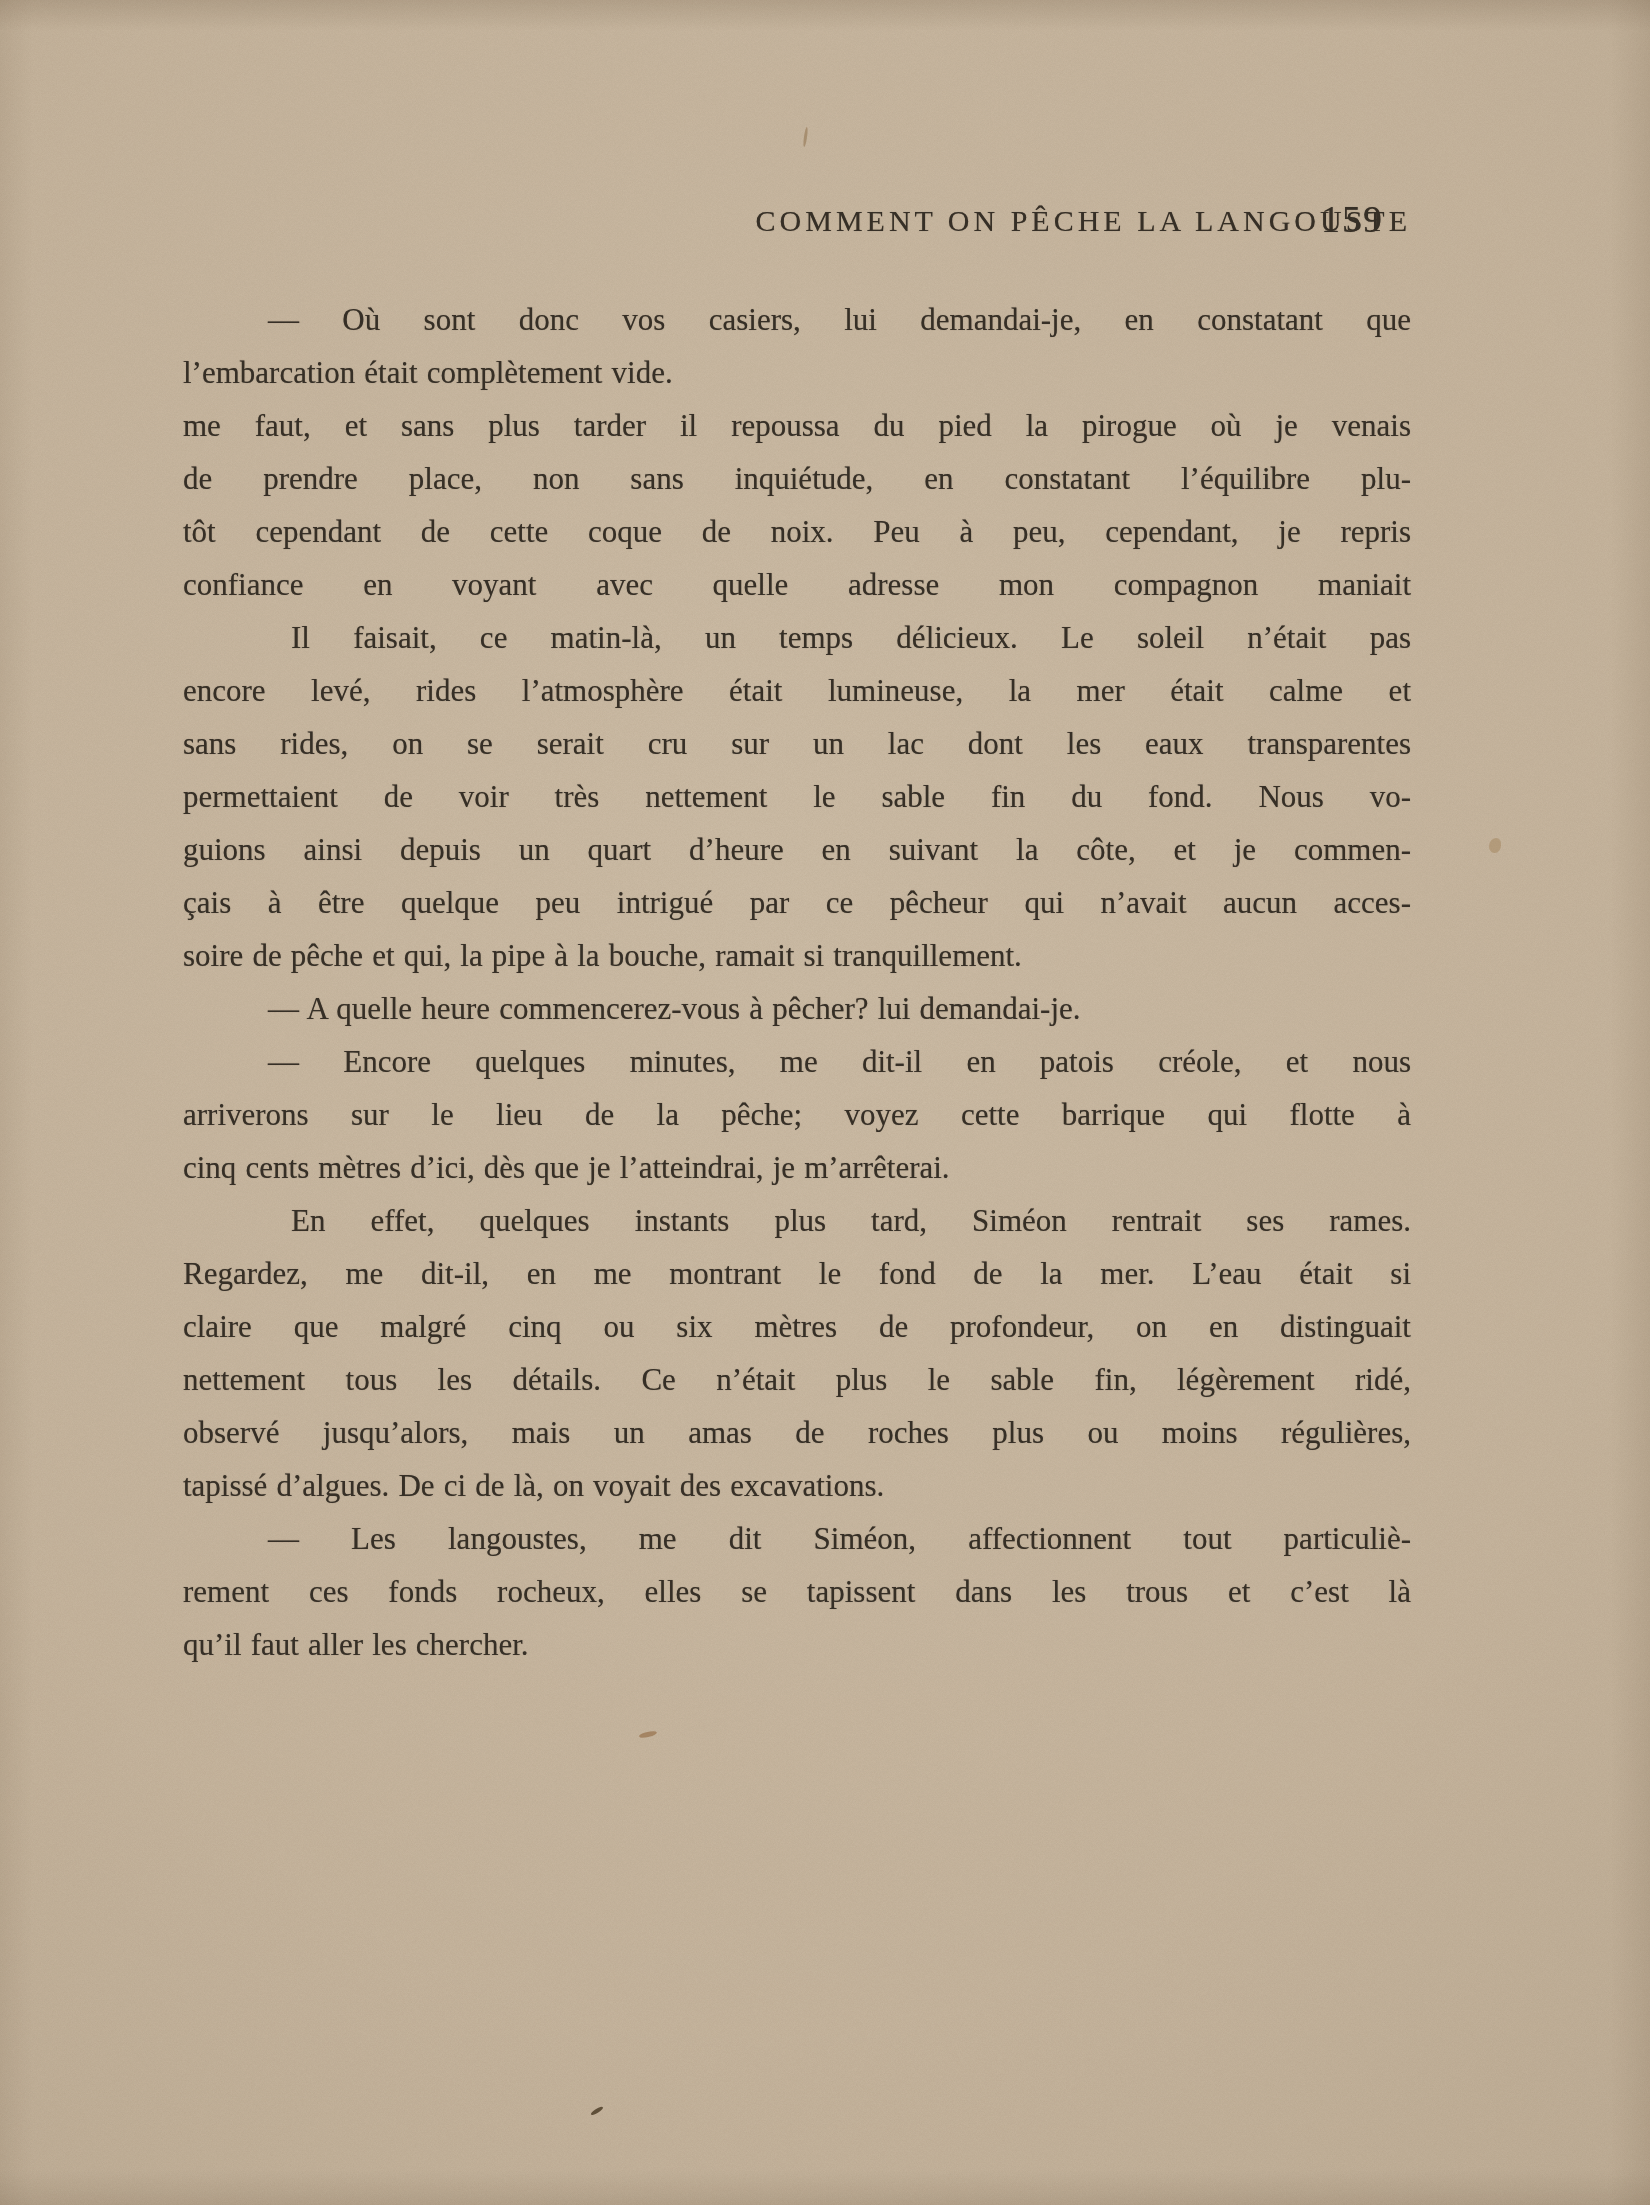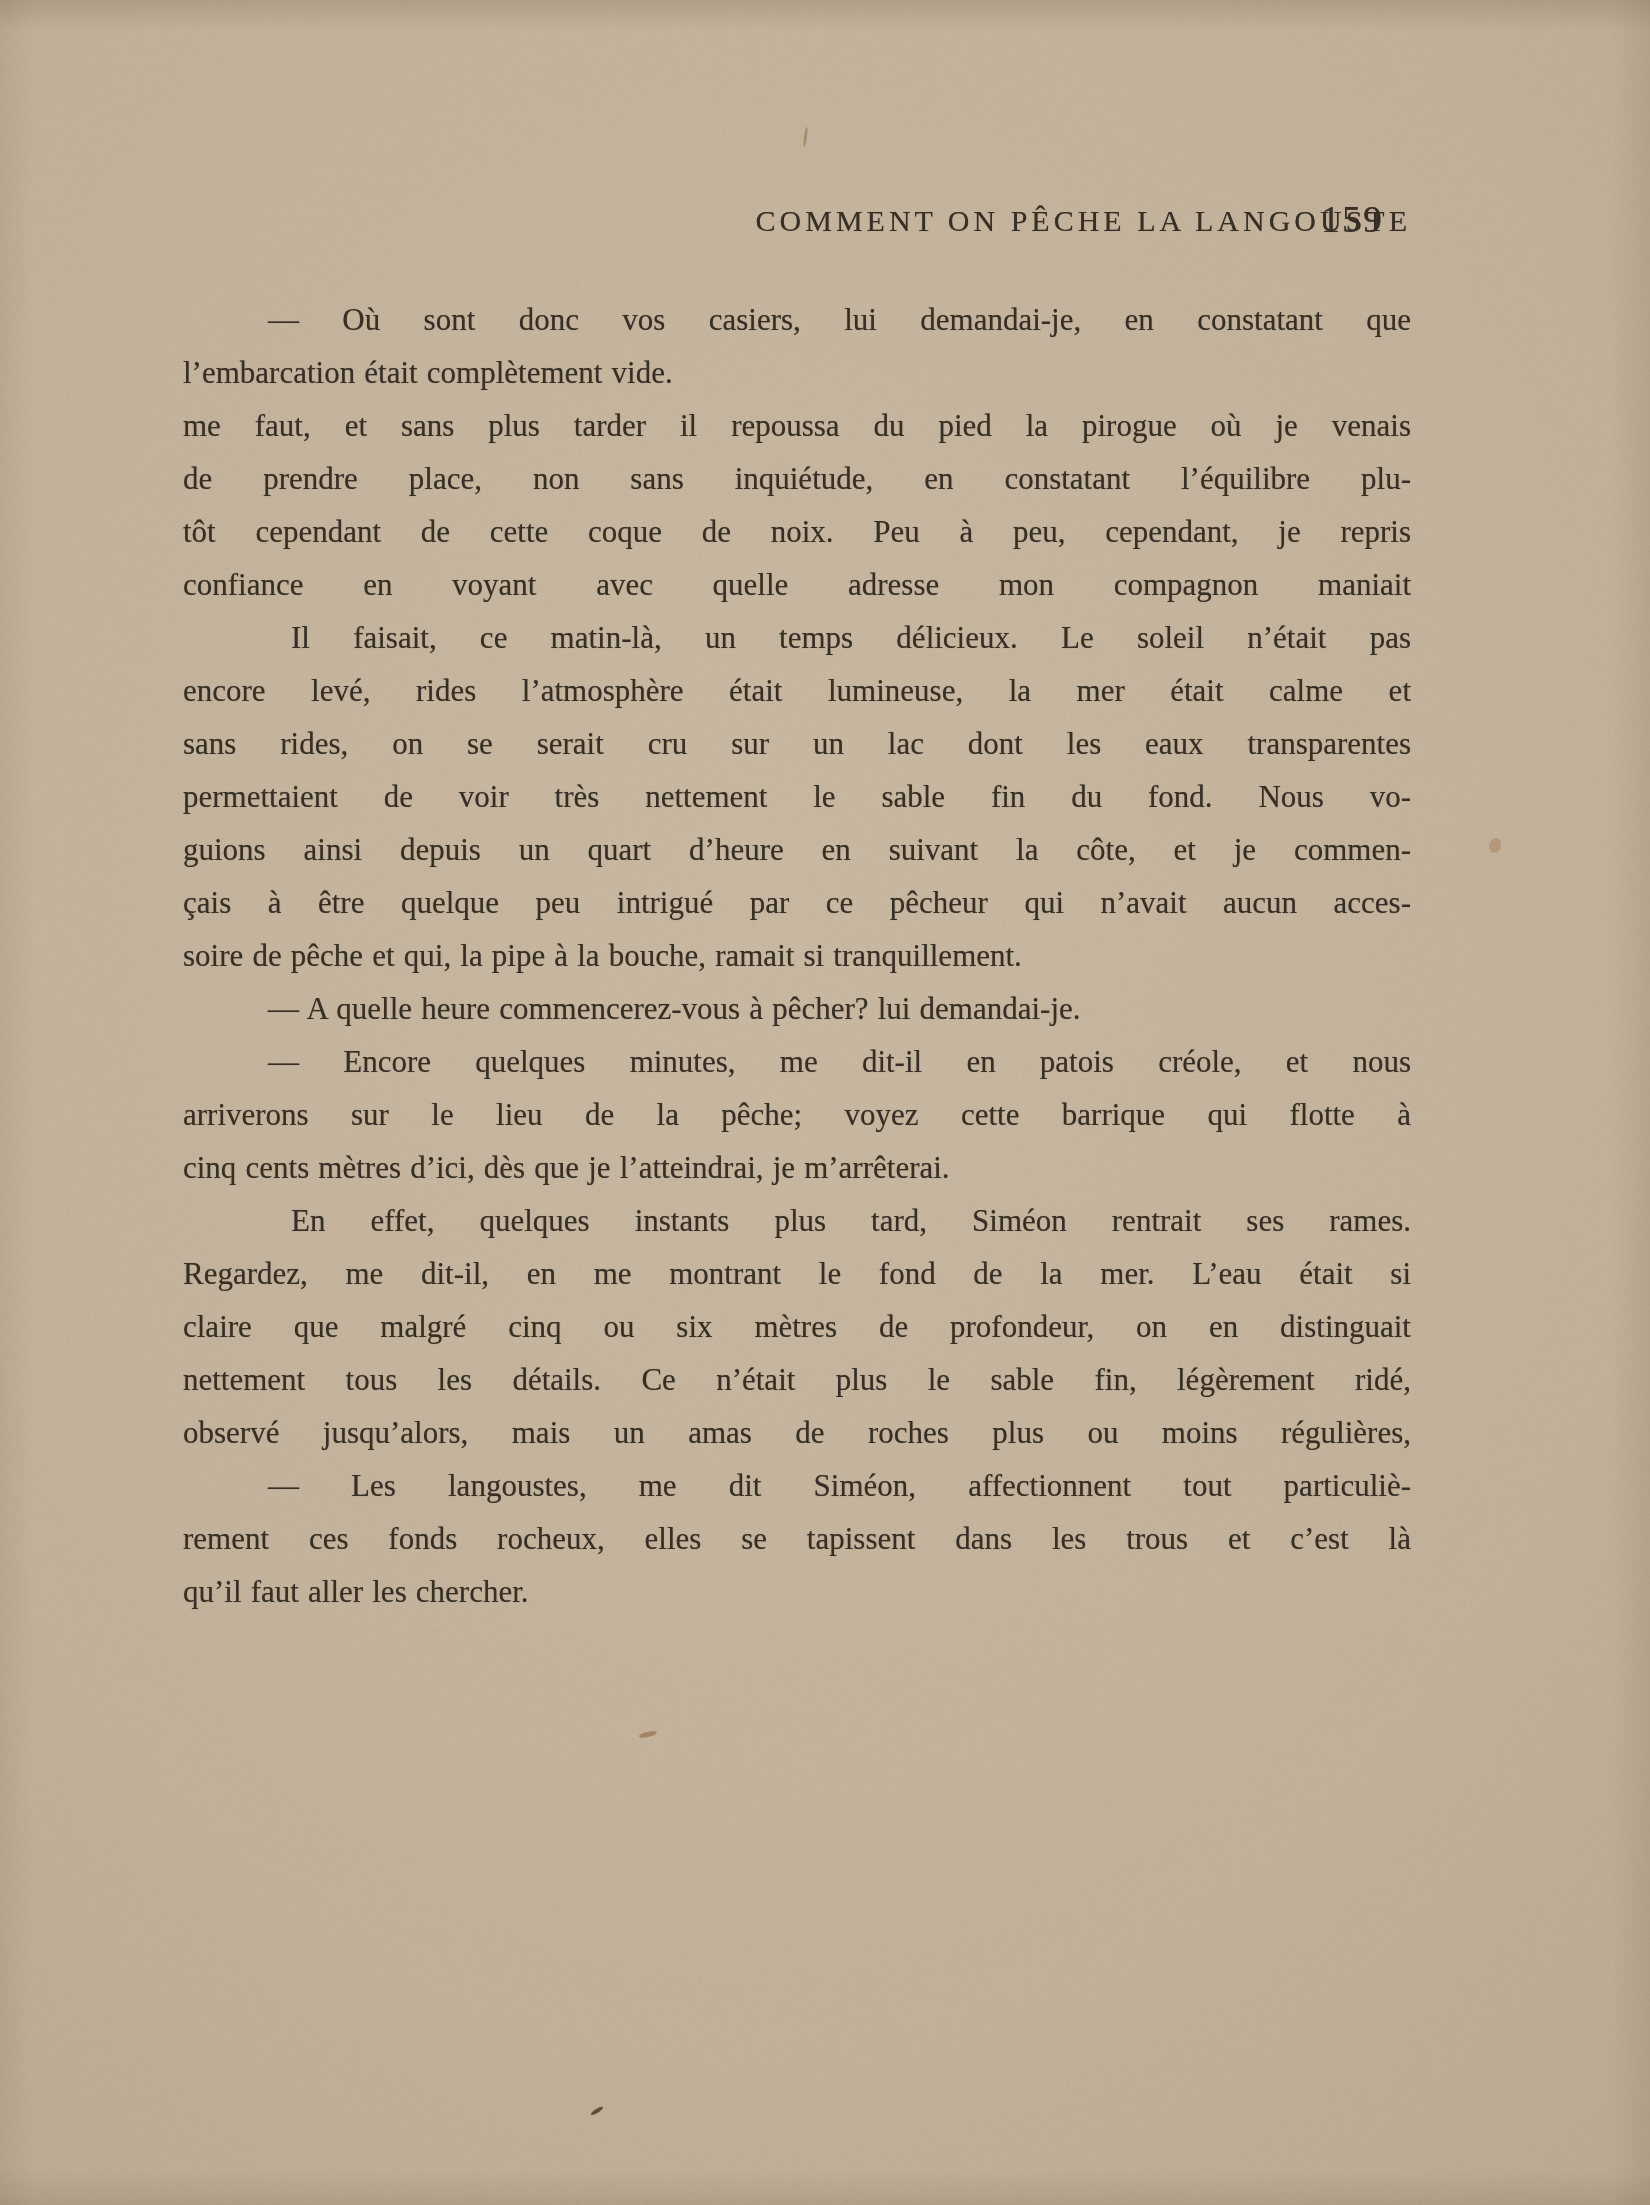--- a/index.html
+++ b/index.html
@@ -110,20 +110,21 @@
         <div class="line first">— Encore quelques minutes, me dit-il en patois créole, et nous</div>
         <div class="line">arriverons sur le lieu de la pêche; voyez cette barrique qui flotte à</div>
         <div class="line last">cinq cents mètres d’ici, dès que je l’atteindrai, je m’arrêterai.</div>
       </div>
       <div class="para">
         <div class="line first">En effet, quelques instants plus tard, Siméon rentrait ses rames.</div>
         <div class="line">Regardez, me dit-il, en me montrant le fond de la mer. L’eau était si</div>
         <div class="line">claire que malgré cinq ou six mètres de profondeur, on en distinguait</div>
         <div class="line">nettement tous les détails. Ce n’était plus le sable fin, légèrement ridé,</div>
         <div class="line">observé jusqu’alors, mais un amas de roches plus ou moins régulières,</div>
+        <div class="line last">tapissé d’algues. De ci de là, on voyait des excavations.</div>
       </div>
       <div class="para dash">
         <div class="line first">— Les langoustes, me dit Siméon, affectionnent tout particuliè-</div>
         <div class="line">rement ces fonds rocheux, elles se tapissent dans les trous et c’est là</div>
         <div class="line last">qu’il faut aller les chercher.</div>
       </div>
     </div>
 
   <div class="speck speck-a"></div>
   <div class="speck speck-b"></div>

